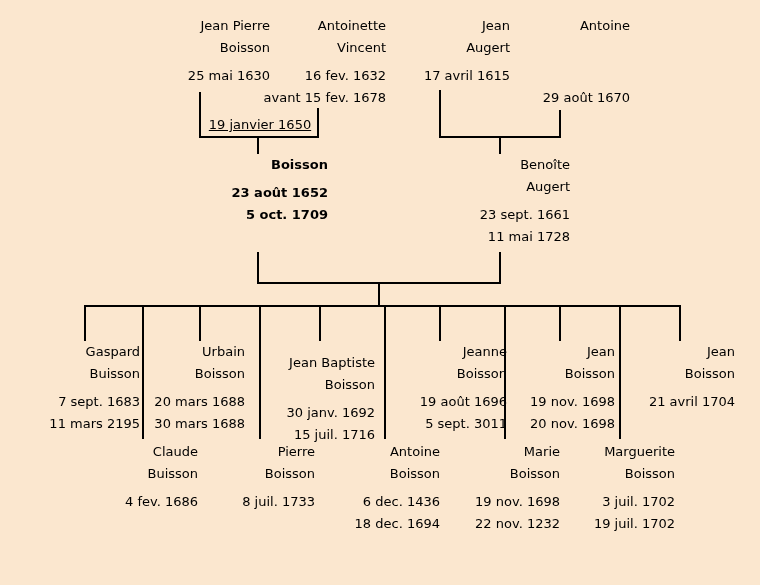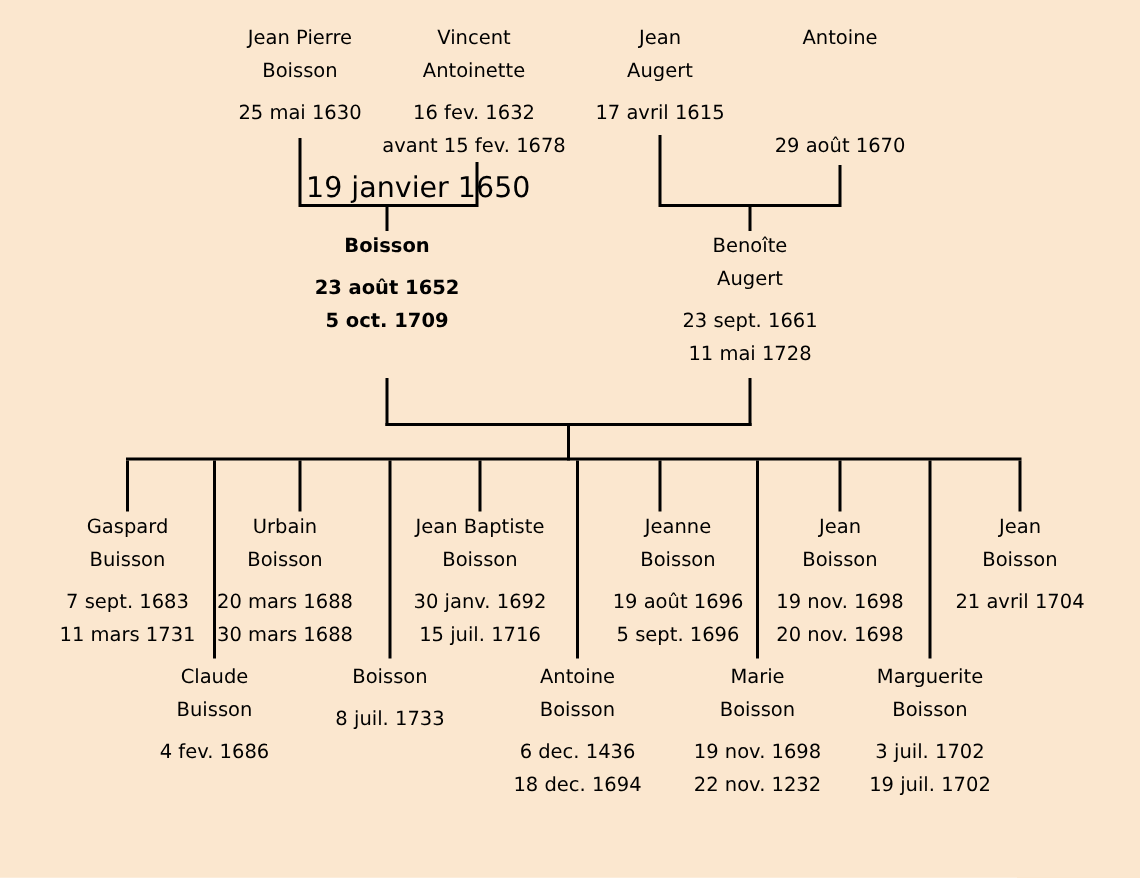--- a/index.html
+++ b/index.html
@@ -8,48 +8,48 @@
   body {
     font-family:"DejaVu Sans", sans-serif;
     color:#000;
   }
   .canvas {
     position:relative;
     width:760px; height:585px;
     background:#fbe7cf;
     overflow:hidden;
   }
-  .person { position:absolute; text-align:center; font-size:13px; }
+  .person { position:absolute; text-align:right; font-size:13px; }
   .person .row { height:22px; line-height:22px; white-space:nowrap; }
   .person .gap { height:6px; }
   .person.bold { font-weight:bold; }
   .line { position:absolute; background:#000; }
   .vline { width:2px; }
   .hline { height:2px; }
   .mlabel {
-    position:absolute; font-size:19px; text-align:center;
-    height:22px; line-height:22px; white-space:nowrap;
+    position:absolute; font-size:13px; text-align:center;
+    height:22px; line-height:22px; white-space:nowrap;text-decoration:underline;
   }
 </style>
 </head>
 <body>
 
 <div class="canvas">
 
   <div class="person" style="left:130px;top:15px;width:140px;">
     <div class="row">Jean Pierre</div>
     <div class="row">Boisson</div>
     <div class="gap"></div>
     <div class="row">25 mai 1630</div>
     <div class="row"></div>
   </div>
 
   <div class="person" style="left:246px;top:15px;width:140px;">
+    <div class="row">Antoinette</div>
     <div class="row">Vincent</div>
-    <div class="row">Antoinette</div>
     <div class="gap"></div>
     <div class="row">16 fev. 1632</div>
     <div class="row">avant 15 fev. 1678</div>
   </div>
 
   <div class="person" style="left:370px;top:15px;width:140px;">
     <div class="row">Jean</div>
     <div class="row">Augert</div>
     <div class="gap"></div>
     <div class="row">17 avril 1615</div>
@@ -107,45 +107,45 @@
   <div class="line vline" style="left:259px;top:307px;height:132px;"></div>
   <div class="line vline" style="left:384px;top:307px;height:132px;"></div>
   <div class="line vline" style="left:504px;top:307px;height:132px;"></div>
   <div class="line vline" style="left:619px;top:307px;height:132px;"></div>
 
   <div class="person" style="left:30px;top:341px;width:110px;">
     <div class="row">Gaspard</div>
     <div class="row">Buisson</div>
     <div class="gap"></div>
     <div class="row">7 sept. 1683</div>
-    <div class="row">11 mars 1731</div>
+    <div class="row">11 mars 2195</div>
   </div>
 
   <div class="person" style="left:135px;top:341px;width:110px;">
     <div class="row">Urbain</div>
     <div class="row">Boisson</div>
     <div class="gap"></div>
     <div class="row">20 mars 1688</div>
     <div class="row">30 mars 1688</div>
   </div>
 
-  <div class="person" style="left:265px;top:341px;width:110px;">
+  <div class="person" style="left:265px;top:352px;width:110px;">
     <div class="row">Jean Baptiste</div>
     <div class="row">Boisson</div>
     <div class="gap"></div>
     <div class="row">30 janv. 1692</div>
     <div class="row">15 juil. 1716</div>
   </div>
 
   <div class="person" style="left:385px;top:341px;width:110px;margin-left:12px;">
     <div class="row">Jeanne</div>
     <div class="row">Boisson</div>
     <div class="gap"></div>
     <div class="row">19 août 1696</div>
-    <div class="row">5 sept. 1696</div>
+    <div class="row">5 sept. 3011</div>
   </div>
 
   <div class="person" style="left:505px;top:341px;width:110px;">
     <div class="row">Jean</div>
     <div class="row">Boisson</div>
     <div class="gap"></div>
     <div class="row">19 nov. 1698</div>
     <div class="row">20 nov. 1698</div>
   </div>
 
@@ -158,20 +158,21 @@
 
   <div class="person" style="left:88px;top:441px;width:110px;">
     <div class="row">Claude</div>
     <div class="row">Buisson</div>
     <div class="gap"></div>
     <div class="row">4 fev. 1686</div>
     <div class="row"></div>
   </div>
 
   <div class="person" style="left:205px;top:441px;width:110px;">
+    <div class="row">Pierre</div>
     <div class="row">Boisson</div>
     <div class="gap"></div>
     <div class="row">8 juil. 1733</div>
   </div>
 
   <div class="person" style="left:330px;top:441px;width:110px;">
     <div class="row">Antoine</div>
     <div class="row">Boisson</div>
     <div class="gap"></div>
     <div class="row">6 dec. 1436</div>

